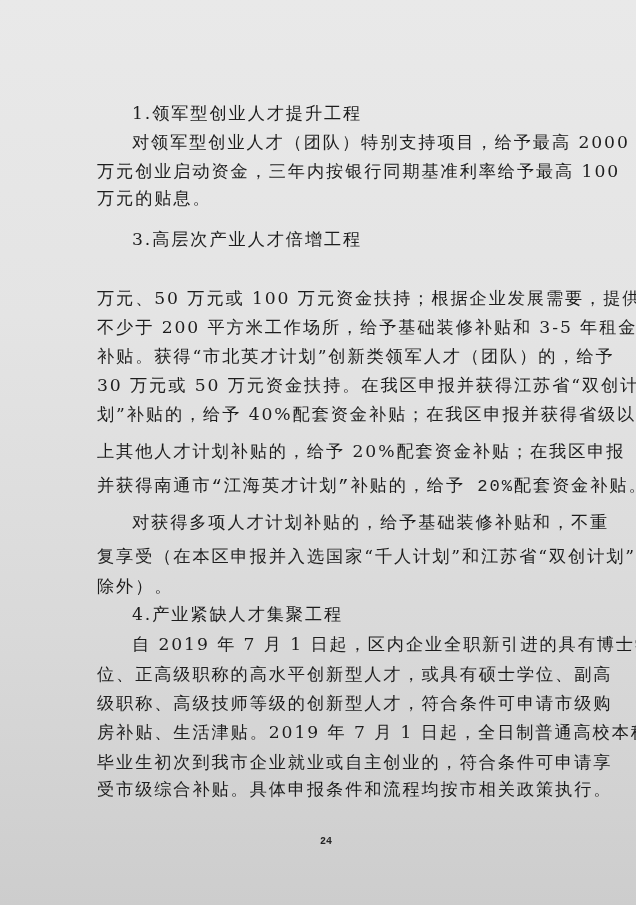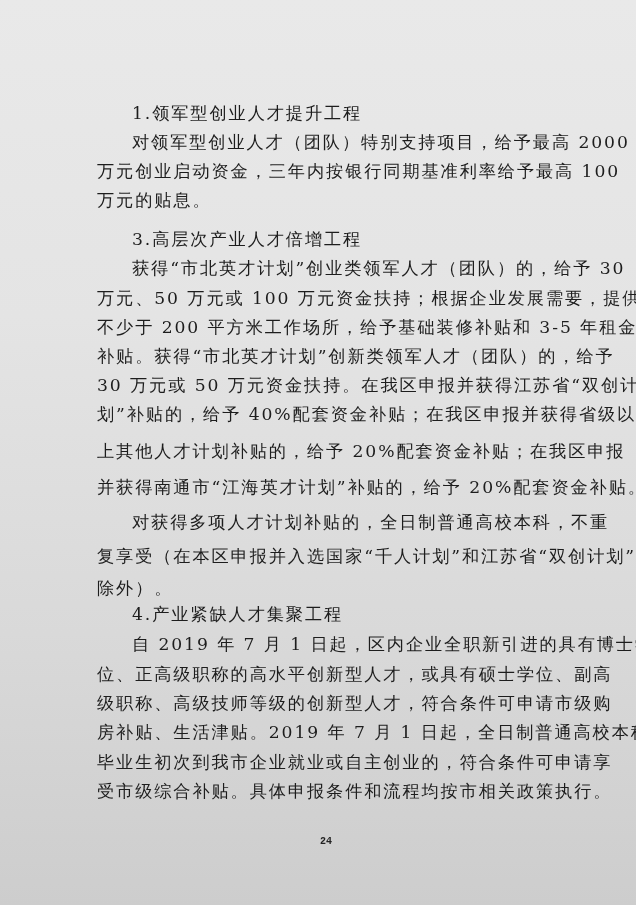--- a/index.html
+++ b/index.html
@@ -10,48 +10,47 @@
     color:#1d1d1d;
   }
   .page { position:absolute; left:0; top:0; width:636px; height:905px; }
   .line {
     position:absolute; left:97px; width:446px;
     font-size:17.2px; line-height:20px; height:20px;
     white-space:nowrap; letter-spacing:1.9px;
     text-align:justify; text-align-last:justify;
   }
   .line.indent { left:132px; width:411px; }
-  .line.last { text-align-last:left; }
+  .line.last { text-align-last:left;font-family:Liberation Mono, monospace; }
   .line.heading { text-align-last:left; }
   .pagenum {
     position:absolute; left:316px; top:836px; width:20px; text-align:center;
     font-family:Liberation Mono, monospace; font-size:10px; font-weight:bold; color:#222;
   }
 </style>
 </head>
 <body>
 
 <div class="page">
 
   <div class="line heading indent" style="top:103px">1.领军型创业人才提升工程</div>
   <div class="line indent" style="top:132px">对领军型创业人才（团队）特别支持项目，给予最高 2000</div>
   <div class="line" style="top:161px">万元创业启动资金，三年内按银行同期基准利率给予最高  100</div>
   <div class="line last" style="top:190px">万元的贴息。</div>
 
   <div class="line heading indent" style="top:229px">3.高层次产业人才倍增工程</div>
-  <div class="line indent" style="top:258px">获得“市北英才计划”创业类领军人才（团队）的，给予 30</div>
   <div class="line" style="top:288px">万元、50 万元或 100 万元资金扶持；根据企业发展需要，提供</div>
   <div class="line" style="top:317px">不少于 200 平方米工作场所，给予基础装修补贴和 3-5 年租金</div>
   <div class="line" style="top:346px">补贴。获得“市北英才计划”创新类领军人才（团队）的，给予</div>
   <div class="line" style="top:375px">30 万元或 50 万元资金扶持。在我区申报并获得江苏省“双创计</div>
   <div class="line" style="top:404px">划”补贴的，给予 40%配套资金补贴；在我区申报并获得省级以</div>
   <div class="line" style="top:441px">上其他人才计划补贴的，给予 20%配套资金补贴；在我区申报</div>
   <div class="line last" style="top:477px">并获得南通市“江海英才计划”补贴的，给予 20%配套资金补贴。</div>
 
-  <div class="line indent" style="top:512px">对获得多项人才计划补贴的，全日制普通高校本科，不重</div>
+  <div class="line indent" style="top:512px">对获得多项人才计划补贴的，给予基础装修补贴和，不重</div>
   <div class="line last" style="top:578px">除外）。</div>
   <div class="line" style="top:546px">复享受（在本区申报并入选国家“千人计划”和江苏省“双创计划”</div>
 
   <div class="line heading indent" style="top:604px">4.产业紧缺人才集聚工程</div>
   <div class="line indent" style="top:634px">自 2019 年 7 月 1 日起，区内企业全职新引进的具有博士学</div>
   <div class="line" style="top:664px">位、正高级职称的高水平创新型人才，或具有硕士学位、副高</div>
   <div class="line" style="top:693px">级职称、高级技师等级的创新型人才，符合条件可申请市级购</div>
   <div class="line" style="top:722px">房补贴、生活津贴。2019 年 7 月 1 日起，全日制普通高校本科</div>
   <div class="line" style="top:752px">毕业生初次到我市企业就业或自主创业的，符合条件可申请享</div>
   <div class="line last" style="top:781px">受市级综合补贴。具体申报条件和流程均按市相关政策执行。</div>

